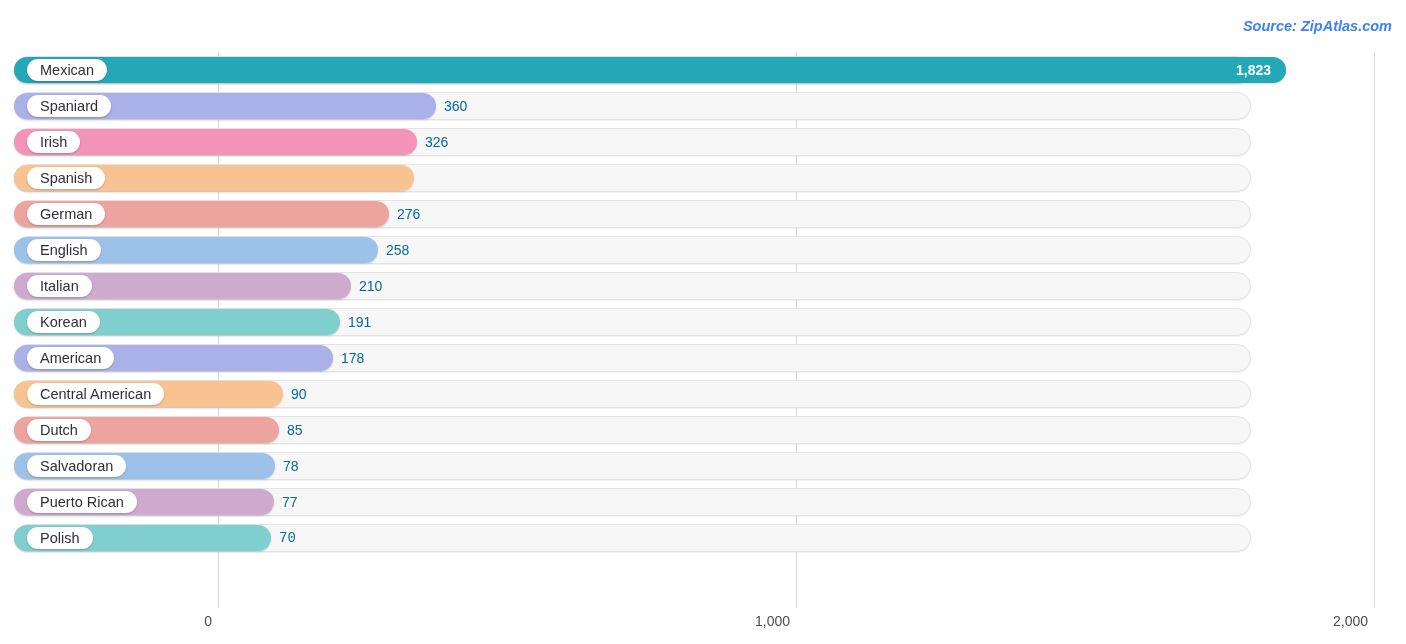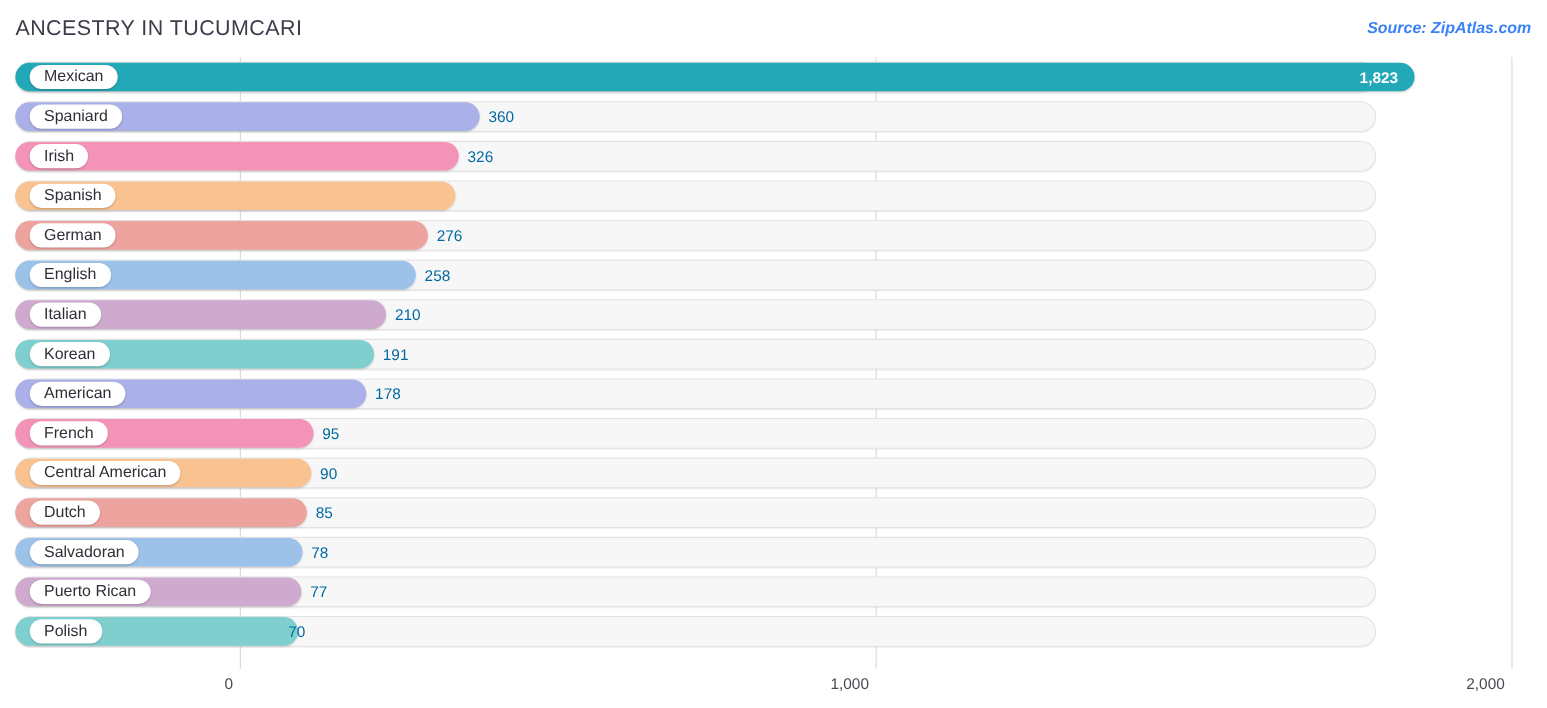--- a/index.html
+++ b/index.html
@@ -133,21 +133,20 @@
     color: #4a4a52;
     transform: translateX(-100%);
     white-space: nowrap;
     padding-right: 6px;
   }
 </style>
 </head>
 <body>
 
 <div class="header">
-  <div class="chart-title">ANCESTRY IN TUCUMCARI</div>
   <div class="source-note">Source: ZipAtlas.com</div>
 </div>
 
 <div class="plot">
   <div class="gridlines">
       <div class="gridline" style="left: 218px;"></div>
       <div class="gridline" style="left: 796px;"></div>
       <div class="gridline" style="left: 1374px;"></div>
     </div>
   <div class="rows">
@@ -200,26 +199,20 @@
         <div class="bar-value" style="left: 348px;">191</div>
       </div>
       <div class="row">
         <div class="track"></div>
         <div class="bar" style="background: rgb(170, 176, 232); width: 319px;"></div>
         <div class="bar-label">American</div>
         <div class="bar-value" style="left: 341px;">178</div>
       </div>
       <div class="row">
         <div class="track"></div>
-        <div class="bar" style="background: rgb(244, 147, 184); width: 271px;"></div>
-        <div class="bar-label">French</div>
-        <div class="bar-value" style="left: 293px;">95</div>
-      </div>
-      <div class="row">
-        <div class="track"></div>
         <div class="bar" style="background: rgb(249, 195, 145); width: 269px;"></div>
         <div class="bar-label">Central American</div>
         <div class="bar-value" style="left: 291px;">90</div>
       </div>
       <div class="row">
         <div class="track"></div>
         <div class="bar" style="background: rgb(237, 163, 158); width: 265px;"></div>
         <div class="bar-label">Dutch</div>
         <div class="bar-value" style="left: 287px;">85</div>
       </div>
@@ -232,21 +225,21 @@
       <div class="row">
         <div class="track"></div>
         <div class="bar" style="background: rgb(207, 170, 207); width: 260px;"></div>
         <div class="bar-label">Puerto Rican</div>
         <div class="bar-value" style="left: 282px;">77</div>
       </div>
       <div class="row">
         <div class="track"></div>
         <div class="bar" style="background: rgb(127, 207, 207); width: 257px;"></div>
         <div class="bar-label">Polish</div>
-        <div class="bar-value" style="left: 262px;">70</div>
+        <div class="bar-value" style="left: 279px; font-family: Liberation Mono, monospace;">70</div>
       </div>
     </div>
 </div>
 
 <div class="axis">
     <div class="axis-tick" style="left: 218px;">0</div>
     <div class="axis-tick" style="left: 796px;">1,000</div>
     <div class="axis-tick" style="left: 1374px;">2,000</div>
   </div>
 

